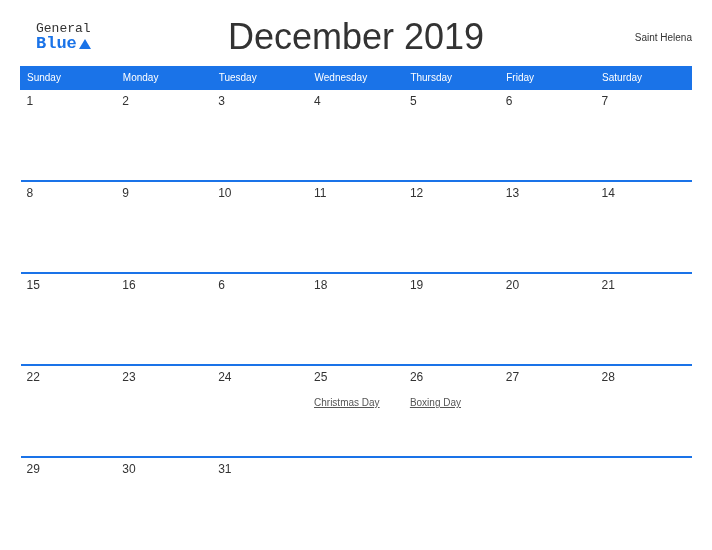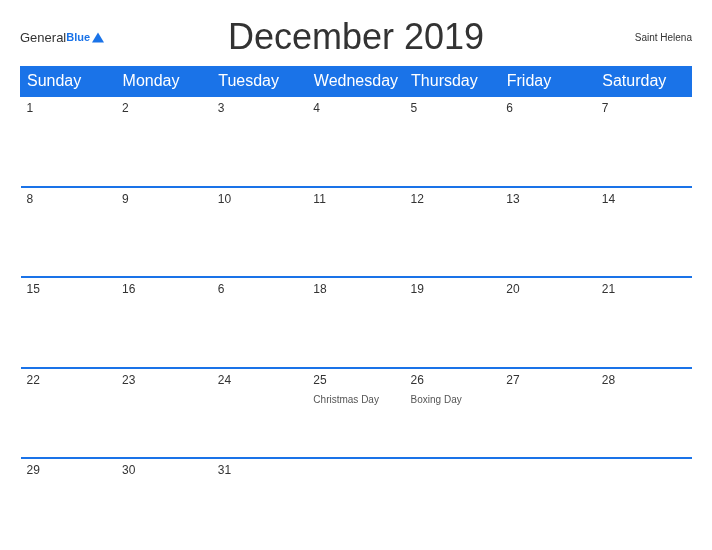--- a/index.html
+++ b/index.html
@@ -18,33 +18,35 @@
       width: 100%;
       display: flex;
       align-items: center;
       justify-content: center;
       position: relative;
       margin-bottom: 8px;
     }
 
     .logo {
       position: absolute;
-      left: 0;
+      left: 16px;
       top: 50%;
       transform: translateY(-50%);
       display: flex;
+      flex-direction: column;
       line-height: 1;
+      font-family: Liberation Mono, monospace;
     }
     .logo-general {
       font-size: 13px;
       color: #333;
       font-weight: normal;
     }
     .logo-blue {
-      font-size: 11px;
+      font-size: 17px;
       color: #1a73e8;
       font-weight: bold;
     }
     .logo-triangle {
       display: inline-block;
       width: 0;
       height: 0;
       border-left: 6px solid transparent;
       border-right: 6px solid transparent;
       border-bottom: 10px solid #1a73e8;
@@ -72,21 +74,21 @@
       border-collapse: collapse;
       flex: 1;
     }
 
     .calendar thead tr {
       background-color: #1a73e8;
     }
 
     .calendar thead th {
       color: #fff;
-      font-size: 16px;
+      font-size: 10px;
       font-weight: normal;
       padding: 5px 6px;
       text-align: left;
       border: 1px solid #1a73e8;
     }
 
     .calendar tbody tr {
       border-top: 2px solid #1a73e8;
     }
 
@@ -104,22 +106,23 @@
 
     .day-number {
       font-size: 12px;
       color: #333;
       display: block;
     }
 
     .event-label {
       font-size: 10px;
       color: #555;
-      margin-top: 7px;
+      margin-top: 13px;
       display: block;
+      text-decoration: underline;
     }
 
     .calendar tbody tr:last-child td {
       height: 60px;
       margin-left: 45px;
     }
   </style>
 </head>
 <body>
 

